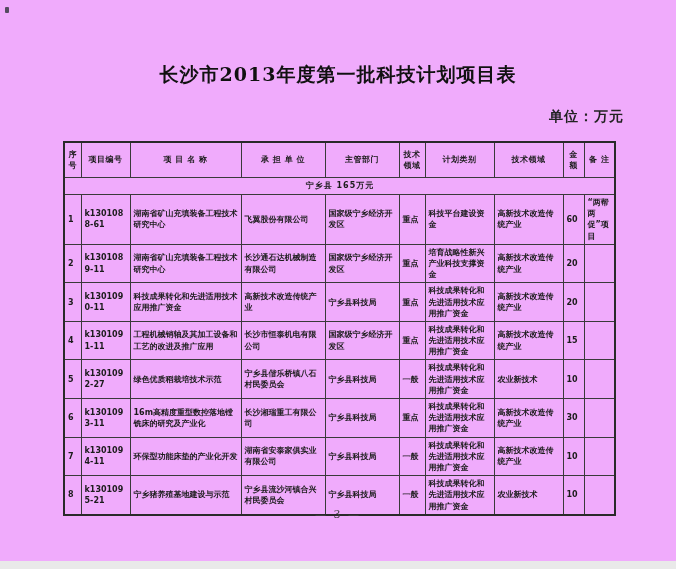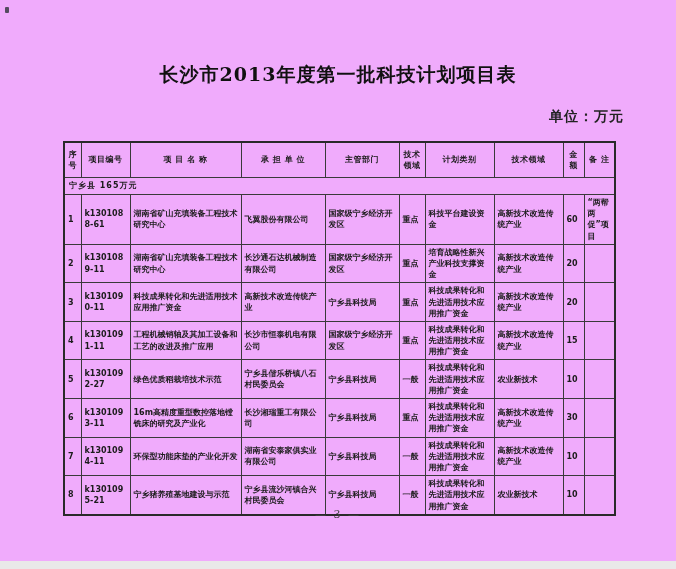--- a/index.html
+++ b/index.html
@@ -53,21 +53,21 @@
     font-weight:bold;
   }
   .project-table thead th{
     text-align:center;
     height:30px;
     font-size:8px;
     letter-spacing:.5px;
   }
   .section-row td{
     height:12px;
-    text-align:left;
+    text-align:center;
     font-size:8px;
     letter-spacing:1px;
     padding-left:4px;
   }
   .data-row td{height:33px;}
   .ta-c{}
   .ta-l{text-align:left;}
   .page-number{
     position:absolute;top:508px;left:0;width:100%;
     text-align:center;

